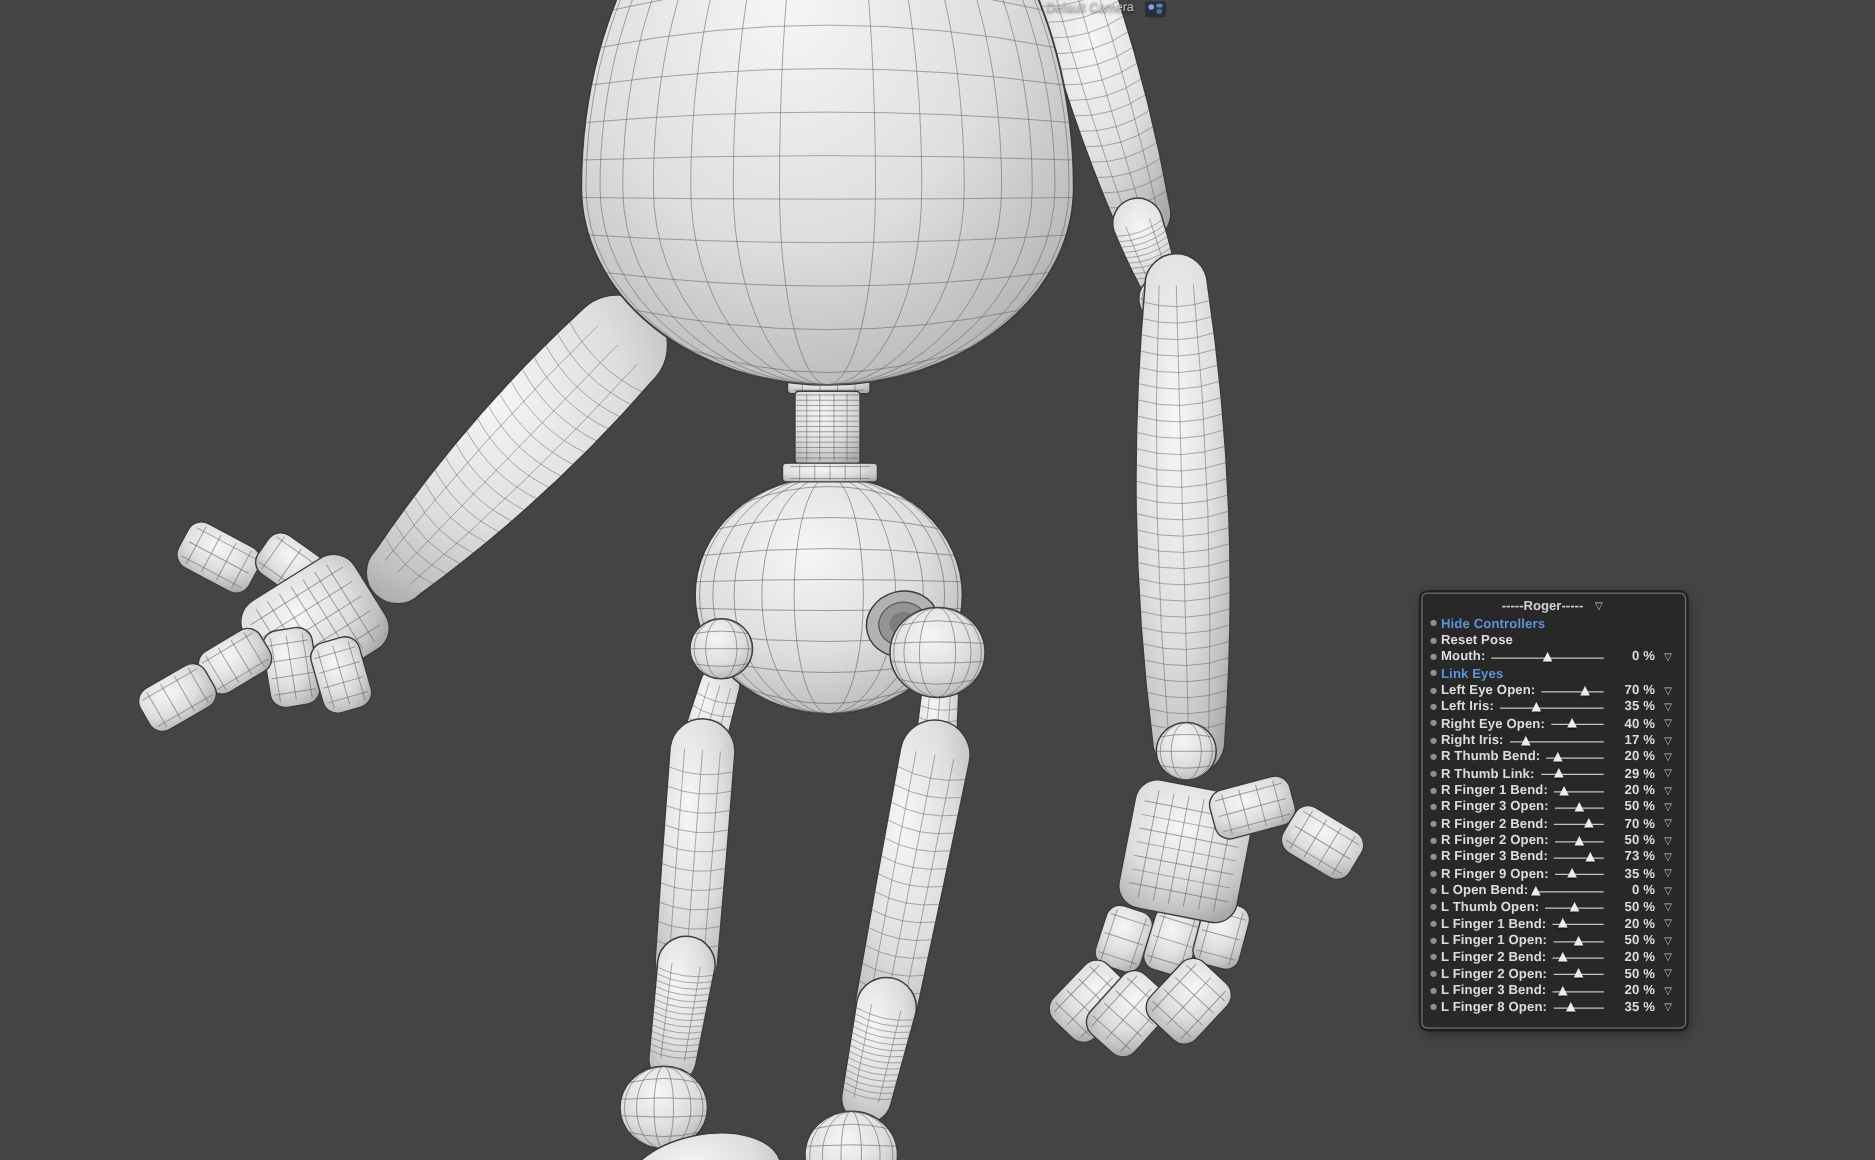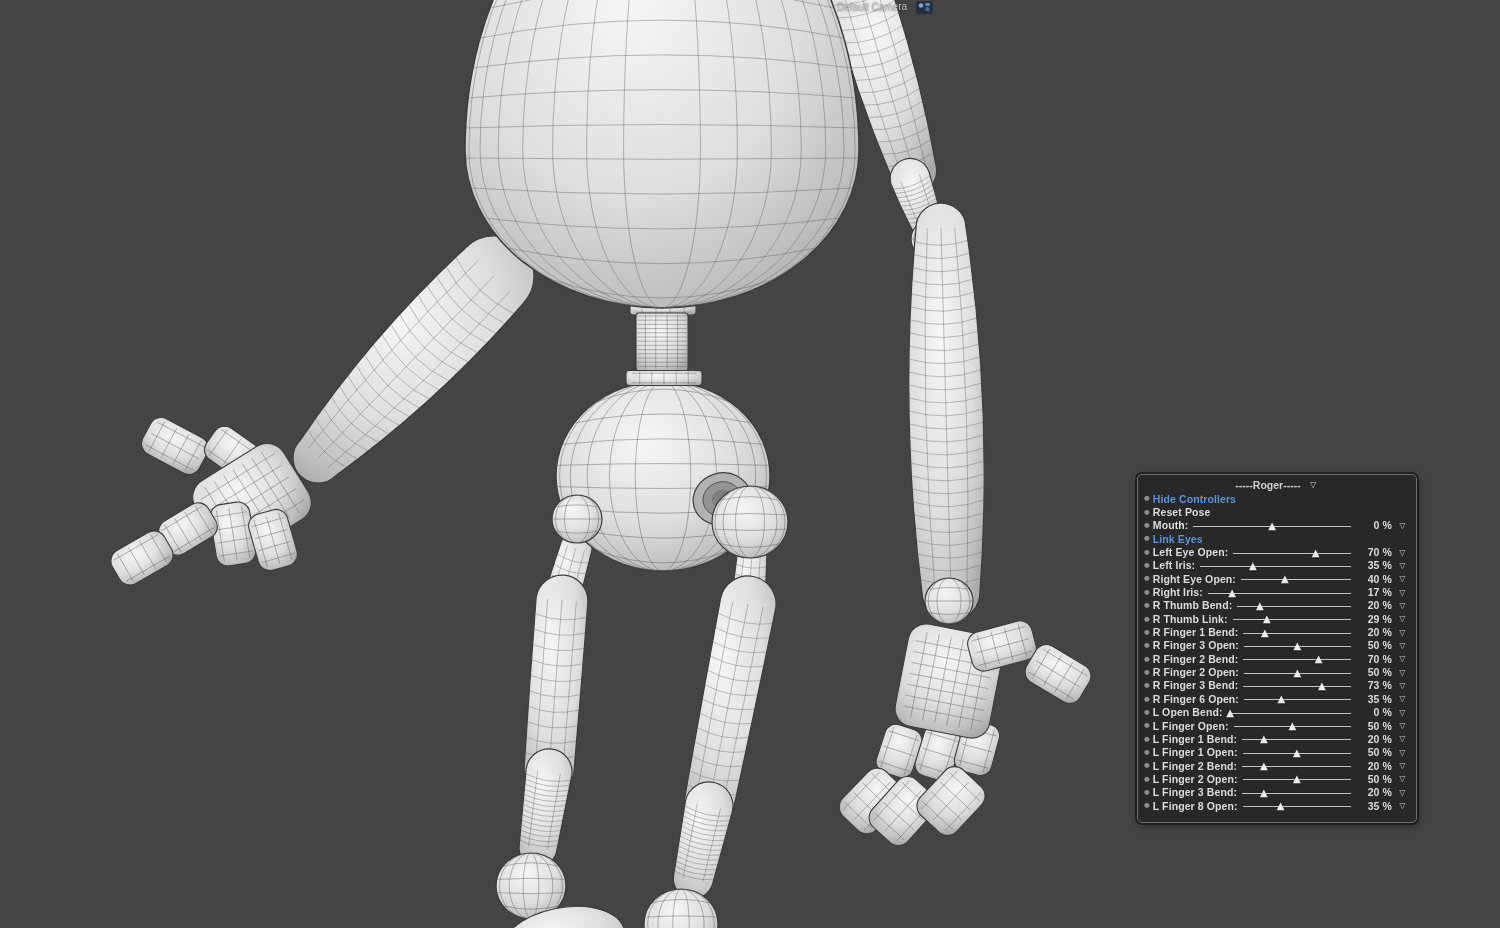--- a/index.html
+++ b/index.html
@@ -18,21 +18,21 @@
     display:flex;align-items:flex-start;gap:9px;
     font-size:10px;color:#c4c4c4;
     text-shadow:0 1px 2px rgba(0,0,0,.55);
     white-space:nowrap;
     margin-left:48px;
   }
   .cam-icon{display:inline-block;width:17px;height:13px;}
 
   
   .hud{
-    position:absolute;left:1137px;top:474px;width:280px;height:349px;
+    position:absolute;left:1137px;top:474px;width:212px;height:349px;
     box-sizing:border-box;
     background:#282828;
     border:1px solid #707070;border-radius:5px;
     box-shadow:0 0 0 2px rgba(10,10,10,.55), 2px 3px 9px rgba(0,0,0,.35);
     padding:2px 0 3px;
   }
   .hud-header{
     display:flex;align-items:center;justify-content:center;gap:7px;
     height:15px;font-size:10.5px;font-weight:700;color:#cfcfcf;
   }
@@ -794,39 +794,39 @@
     <span class="bullet">●</span>
     <span class="lbl">R Finger 3 Bend:</span>
     <span class="track">
       <span class="handle" style="left: 73%;">▲</span>
     </span>
     <span class="val">73 %</span>
     <span class="dd">▽</span>
   </div>
         <div class="hud-row">
     <span class="bullet">●</span>
-    <span class="lbl">R Finger 6 Open:</span>
+    <span class="lbl">R Finger 9 Open:</span>
     <span class="track">
       <span class="handle" style="left: 35%;">▲</span>
     </span>
     <span class="val">35 %</span>
     <span class="dd">▽</span>
   </div>
         <div class="hud-row">
     <span class="bullet">●</span>
     <span class="lbl">L Open Bend:</span>
     <span class="track">
       <span class="handle" style="left: 2%;">▲</span>
     </span>
     <span class="val">0 %</span>
     <span class="dd">▽</span>
   </div>
         <div class="hud-row">
     <span class="bullet">●</span>
-    <span class="lbl">L Finger Open:</span>
+    <span class="lbl">L Thumb Open:</span>
     <span class="track">
       <span class="handle" style="left: 50%;">▲</span>
     </span>
     <span class="val">50 %</span>
     <span class="dd">▽</span>
   </div>
         <div class="hud-row">
     <span class="bullet">●</span>
     <span class="lbl">L Finger 1 Bend:</span>
     <span class="track">

